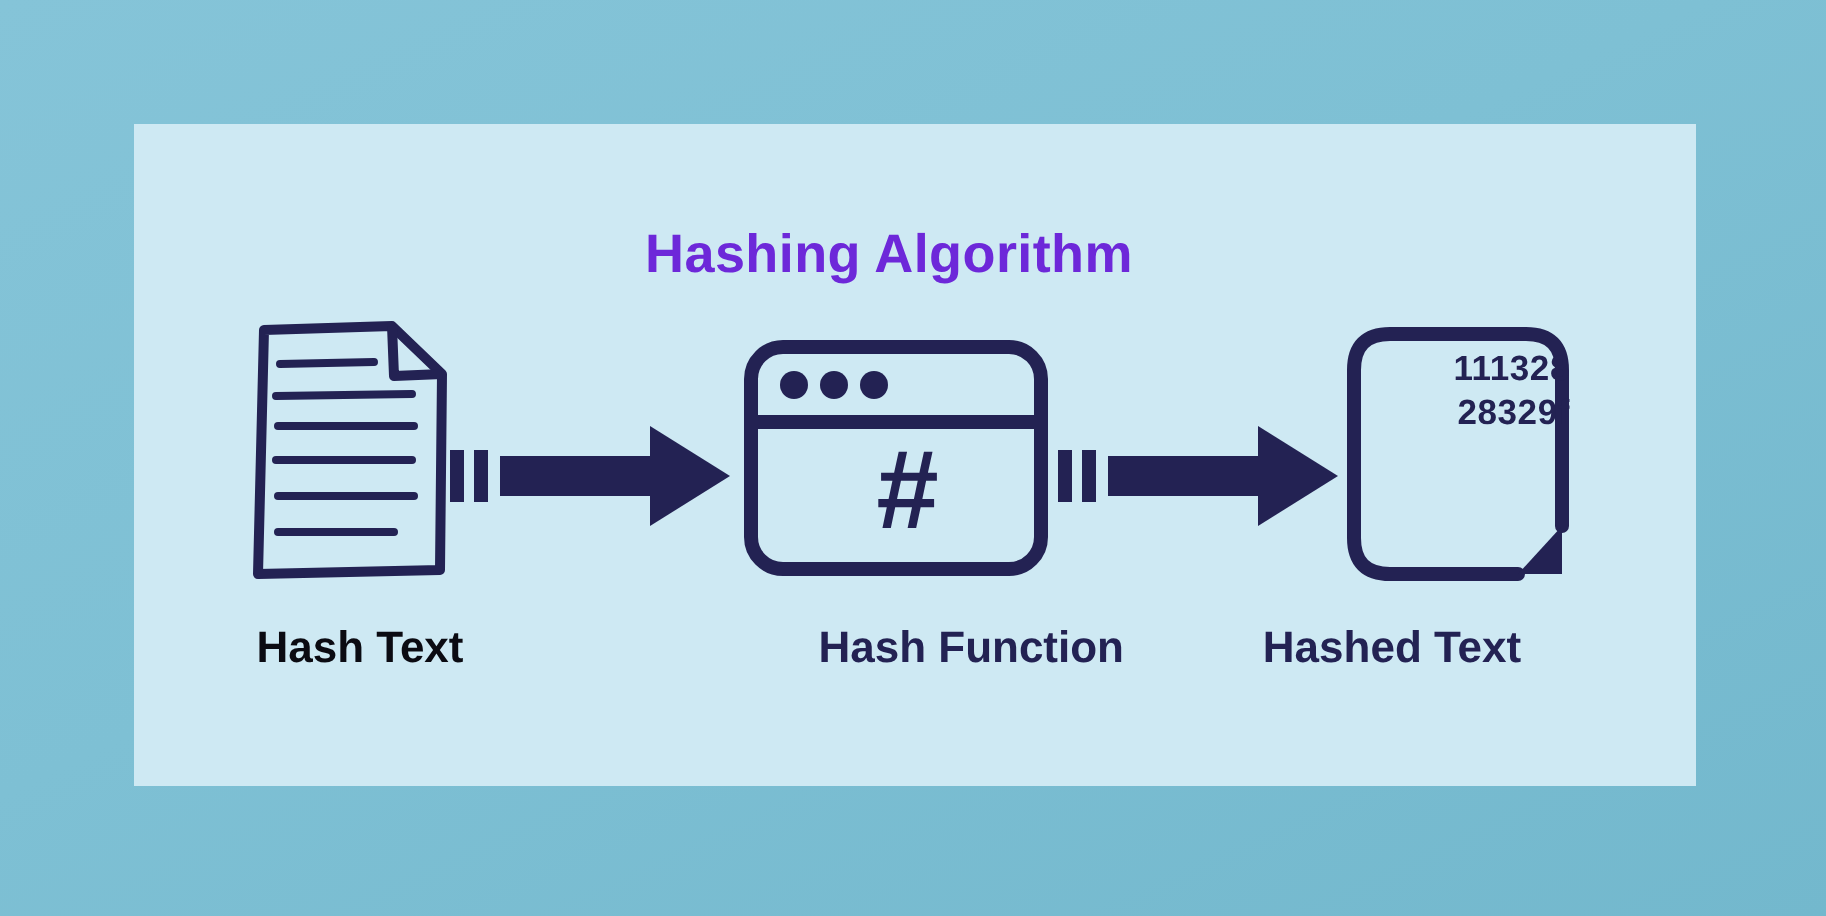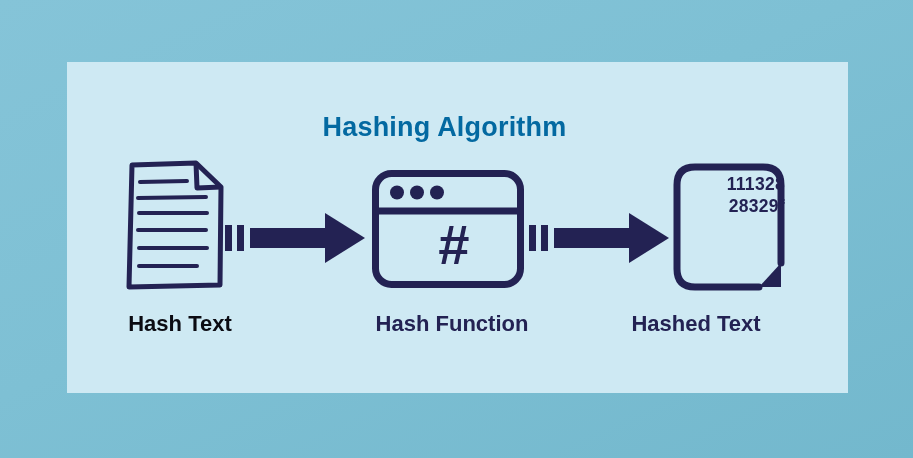--- a/index.html
+++ b/index.html
@@ -25,21 +25,21 @@
   .title {
     position: absolute;
     left: 0;
     top: 50px;
     width: 100%;
     text-align: center;
     transform: translateX(-13px);
     font-size: 27px;
     font-weight: bold;
     letter-spacing: 0.2px;
-    color: #0369a1;
+    color: #6d28d9;
   }
   .icon-svg { position: absolute; display: block; }
   .plain-doc   { left: 58px;  top: 98px;  }
   .arrow-1     { left: 158px; top: 151px; }
   .hash-window { left: 305px; top: 108px; }
   .arrow-2     { left: 462px; top: 151px; }
   .hashed-doc  { left: 606px; top: 101px; }
   .hash-symbol {
     position: absolute;
     left: 305px;
@@ -69,21 +69,21 @@
   .node-label {
     position: absolute;
     top: 249px;
     width: 220px;
     text-align: center;
     font-size: 22px;
     font-weight: bold;
     color: #232253;
   }
   .label-plain  { left: 3px;   color: #0b0b12; }
-  .label-hashfn { left: 275px; }
+  .label-hashfn { left: 275px; text-align: right; }
   .label-hashed { left: 519px; }
 </style>
 </head>
 <body>
 
 <div class="stage">
   <div class="panel">
 
     <div class="title">Hashing Algorithm</div>
 

